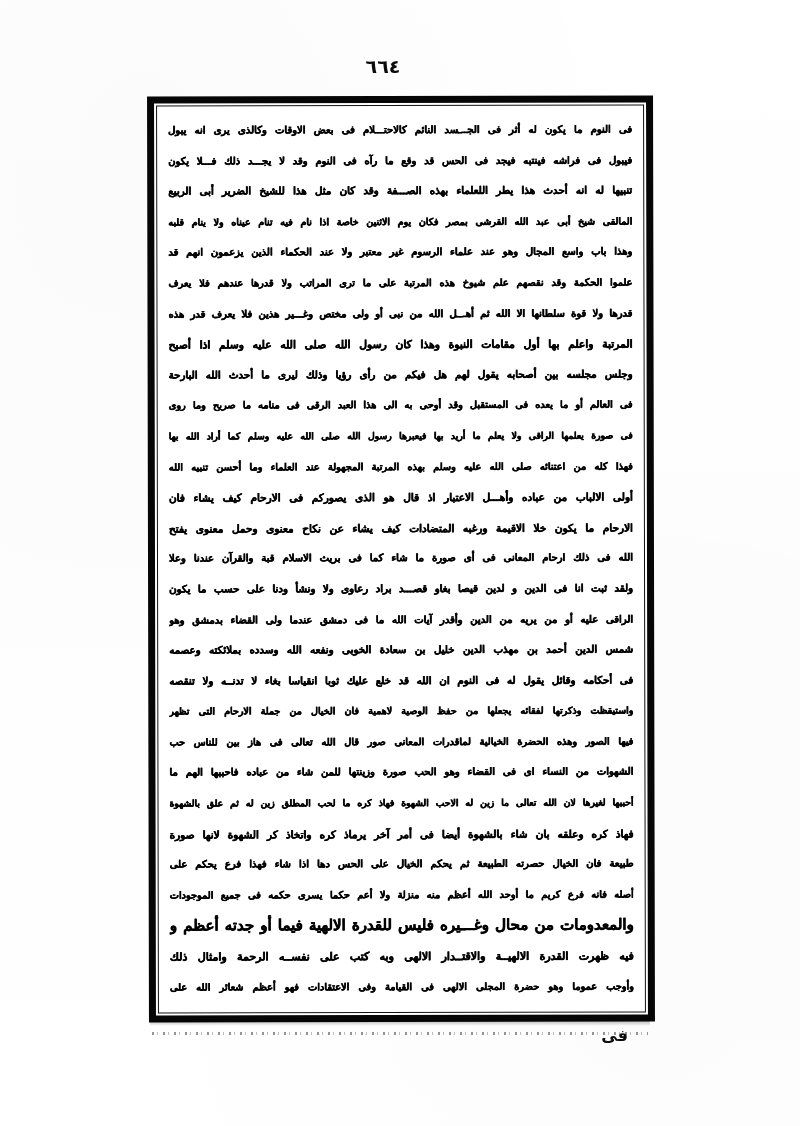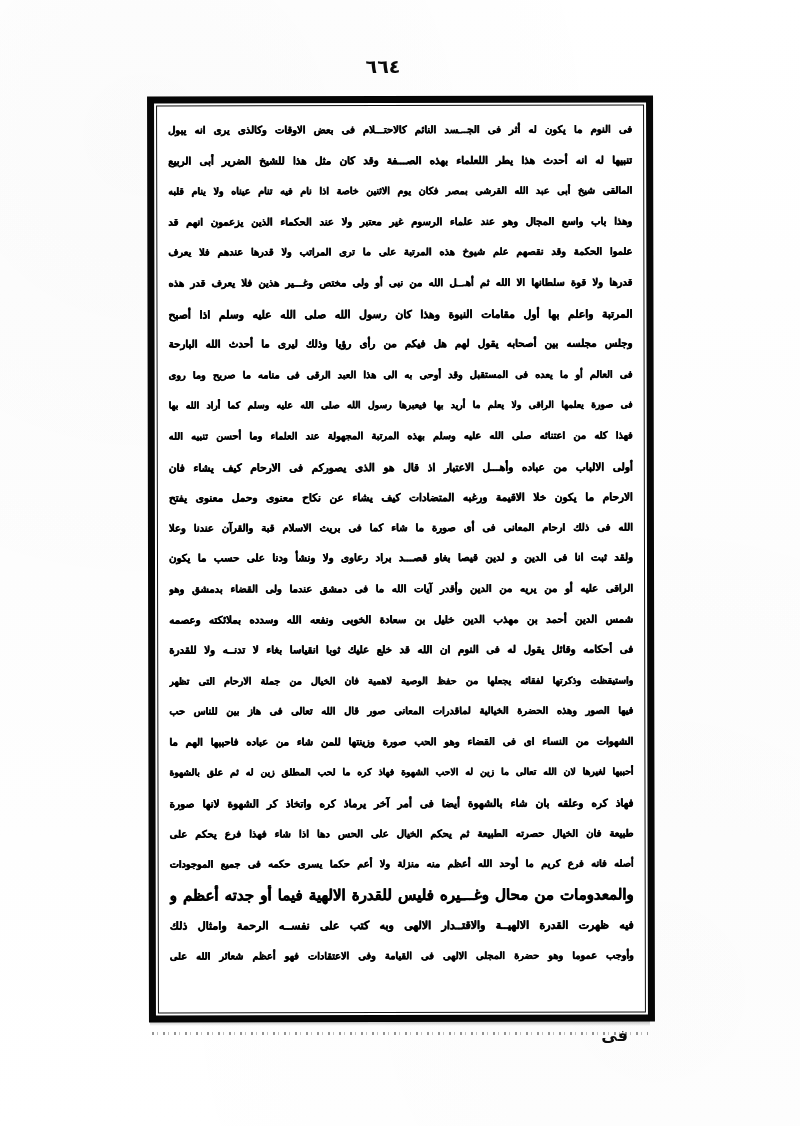--- a/index.html
+++ b/index.html
@@ -172,37 +172,38 @@
 <div id="page-sheet">
 
   <div id="paper-grain"></div>
 
   <div id="folio-number">٦٦٤</div>
 
   <div id="text-frame">
     <div id="frame-inner">
       <div id="text-lines">
           <div class="text-line" style="font-size: 10px;"><span style="white-space: normal; display: inline-block; width: 100%;">فى النوم ما يكون له أثر فى الجـــسد النائم كالاحتـــلام فى بعض الاوقات وكالذى يرى انه يبول</span></div>
+          <div class="text-line" style="font-size: 10px;"><span style="white-space: normal; display: inline-block; width: 100%;">فيبول فى فراشه فينتبه فيجد فى الحس قد وقع ما رآه فى النوم وقد لا يجـــد ذلك فـــلا يكون</span></div>
           <div class="text-line" style="font-size: 10.25px;"><span style="white-space: normal; display: inline-block; width: 100%;">تنبيها له انه أحدث هذا يطر اللعلماء بهذه الصـــفة وقد كان مثل هذا للشيخ الضرير أبى الربيع</span></div>
           <div class="text-line" style="font-size: 9.5px;"><span style="white-space: normal; display: inline-block; width: 100%;">المالقى شيخ أبى عبد الله القرشى بمصر فكان يوم الاثنين خاصة اذا نام فيه تنام عيناه ولا ينام قلبه</span></div>
           <div class="text-line" style="font-size: 10px;"><span style="white-space: normal; display: inline-block; width: 100%;">وهذا باب واسع المجال وهو عند علماء الرسوم غير معتبر ولا عند الحكماء الذين يزعمون انهم قد</span></div>
           <div class="text-line" style="font-size: 9.75px;"><span style="white-space: normal; display: inline-block; width: 100%;">علموا الحكمة وقد نقصهم علم شيوخ هذه المرتبة على ما ترى المراتب ولا قدرها عندهم فلا يعرف</span></div>
           <div class="text-line" style="font-size: 10px;"><span style="white-space: normal; display: inline-block; width: 100%;">قدرها ولا قوة سلطانها الا الله ثم أهـــل الله من نبى أو ولى مختص وغـــير هذين فلا يعرف قدر هذه</span></div>
           <div class="text-line" style="font-size: 10.75px;"><span style="white-space: normal; display: inline-block; width: 100%;">المرتبة واعلم بها أول مقامات النبوة وهذا كان رسول الله صلى الله عليه وسلم اذا أصبح</span></div>
           <div class="text-line" style="font-size: 10.25px;"><span style="white-space: normal; display: inline-block; width: 100%;">وجلس مجلسه بين أصحابه يقول لهم هل فيكم من رأى رؤيا وذلك ليرى ما أحدث الله البارحة</span></div>
           <div class="text-line" style="font-size: 9.75px;"><span style="white-space: normal; display: inline-block; width: 100%;">فى العالم أو ما يعده فى المستقبل وقد أوحى به الى هذا العبد الرقى فى منامه ما صريح وما روى</span></div>
           <div class="text-line" style="font-size: 9.25px;"><span style="white-space: normal; display: inline-block; width: 100%;">فى صورة يعلمها الراقى ولا يعلم ما أريد بها فيعبرها رسول الله صلى الله عليه وسلم كما أراد الله بها</span></div>
           <div class="text-line" style="font-size: 9.75px;"><span style="white-space: normal; display: inline-block; width: 100%;">فهذا كله من اعتنائه صلى الله عليه وسلم بهذه المرتبة المجهولة عند العلماء وما أحسن تنبيه الله</span></div>
           <div class="text-line" style="font-size: 10.5px;"><span style="white-space: normal; display: inline-block; width: 100%;">أولى الالباب من عباده وأهـــل الاعتبار اذ قال هو الذى يصوركم فى الارحام كيف يشاء فان</span></div>
           <div class="text-line" style="font-size: 10.5px;"><span style="white-space: normal; display: inline-block; width: 100%;">الارحام ما يكون خلا الاقيمة ورغبه المتضادات كيف يشاء عن نكاح معنوى وحمل معنوى يفتح</span></div>
           <div class="text-line" style="font-size: 10px;"><span style="white-space: normal; display: inline-block; width: 100%;">الله فى ذلك ارحام المعانى فى أى صورة ما شاء كما فى بريث الاسلام قبة والقرآن عندنا وعلا</span></div>
           <div class="text-line" style="font-size: 10.25px;"><span style="white-space: normal; display: inline-block; width: 100%;">ولقد ثبت انا فى الدين و لدين قيصا بغاو قصـــد براد رعاوى ولا ونشأ ودنا على حسب ما يكون</span></div>
           <div class="text-line" style="font-size: 10px;"><span style="white-space: normal; display: inline-block; width: 100%;">الراقى عليه أو من يريه من الدين وأقدر آيات الله ما فى دمشق عندما ولى القضاء بدمشق وهو</span></div>
           <div class="text-line" style="font-size: 10.25px;"><span style="white-space: normal; display: inline-block; width: 100%;">شمس الدين أحمد بن مهذب الدين خليل بن سعادة الخوبى ونفعه الله وسدده بملائكته وعصمه</span></div>
-          <div class="text-line" style="font-size: 10.25px;"><span style="white-space: normal; display: inline-block; width: 100%;">فى أحكامه وقائل يقول له فى النوم ان الله قد خلع عليك ثوبا انقياسا بغاء لا تدنــه ولا للقدرة</span></div>
+          <div class="text-line" style="font-size: 10.25px;"><span style="white-space: normal; display: inline-block; width: 100%;">فى أحكامه وقائل يقول له فى النوم ان الله قد خلع عليك ثوبا انقياسا بغاء لا تدنــه ولا تنقصه</span></div>
           <div class="text-line" style="font-size: 9.5px;"><span style="white-space: normal; display: inline-block; width: 100%;">واستيقظت وذكرتها لفقائه يجعلها من حفظ الوصية لاهمية فان الخيال من جملة الارحام التى تظهر</span></div>
           <div class="text-line" style="font-size: 9.75px;"><span style="white-space: normal; display: inline-block; width: 100%;">فيها الصور وهذه الحضرة الخيالية لماقدرات المعانى صور قال الله تعالى فى هاز بين للناس حب</span></div>
           <div class="text-line" style="font-size: 10px;"><span style="white-space: normal; display: inline-block; width: 100%;">الشهوات من النساء اى فى القضاء وهو الحب صورة وزينتها للمن شاء من عباده فاحببها الهم ما</span></div>
           <div class="text-line" style="font-size: 9.25px;"><span style="white-space: normal; display: inline-block; width: 100%;">أحببها لغيرها لان الله تعالى ما زين له الاحب الشهوة فهاذ كره ما لحب المطلق زين له ثم علق بالشهوة</span></div>
           <div class="text-line" style="font-size: 10.5px;"><span style="white-space: normal; display: inline-block; width: 100%;">فهاذ كره وعلقه بان شاء بالشهوة أيضا فى أمر آخر يرماذ كره واتخاذ كر الشهوة لانها صورة</span></div>
           <div class="text-line" style="font-size: 10px;"><span style="white-space: normal; display: inline-block; width: 100%;">طبيعة فان الخيال حصرته الطبيعة ثم يحكم الخيال على الحس دها اذا شاء فهذا فرع يحكم على</span></div>
           <div class="text-line" style="font-size: 9.75px;"><span style="white-space: normal; display: inline-block; width: 100%;">أصله فانه فرع كريم ما أوحد الله أعظم منه منزلة ولا أعم حكما يسرى حكمه فى جميع الموجودات</span></div>
           <div class="text-line" style="font-size: 15px;"><span style="white-space: normal; display: inline-block; width: 100%;">والمعدومات من محال وغـــيره فليس للقدرة الالهية فيما أو جدته أعظم و جودا من الخيال</span></div>
           <div class="text-line" style="font-size: 11px;"><span style="white-space: normal; display: inline-block; width: 100%;">فيه ظهرت القدرة الالهيــة والاقتــدار الالهى وبه كتب على نفســه الرحمة وامثال ذلك</span></div>
           <div class="text-line" style="font-size: 9.75px;"><span style="white-space: normal; display: inline-block; width: 100%;">وأوجب عموما وهو حضرة المجلى الالهى فى القيامة وفى الاعتقادات فهو أعظم شعائر الله على</span></div>

